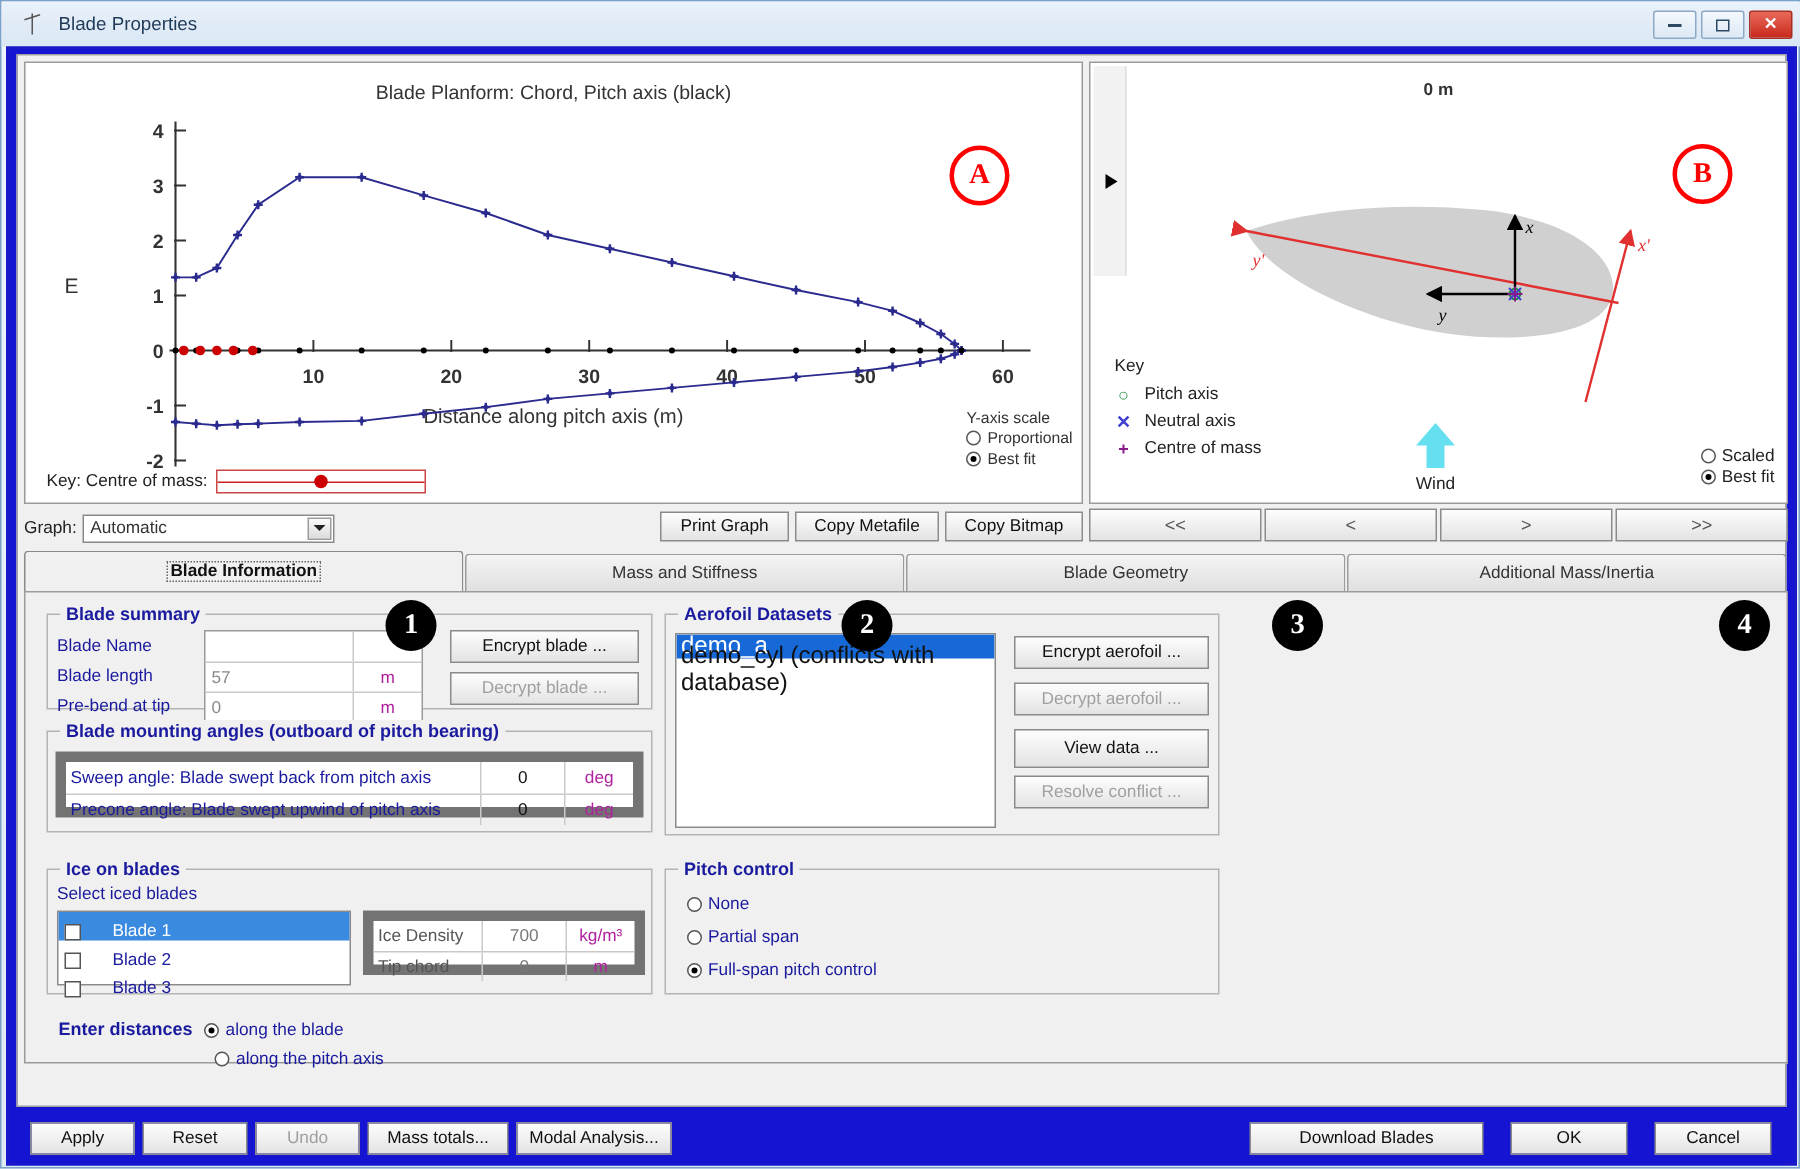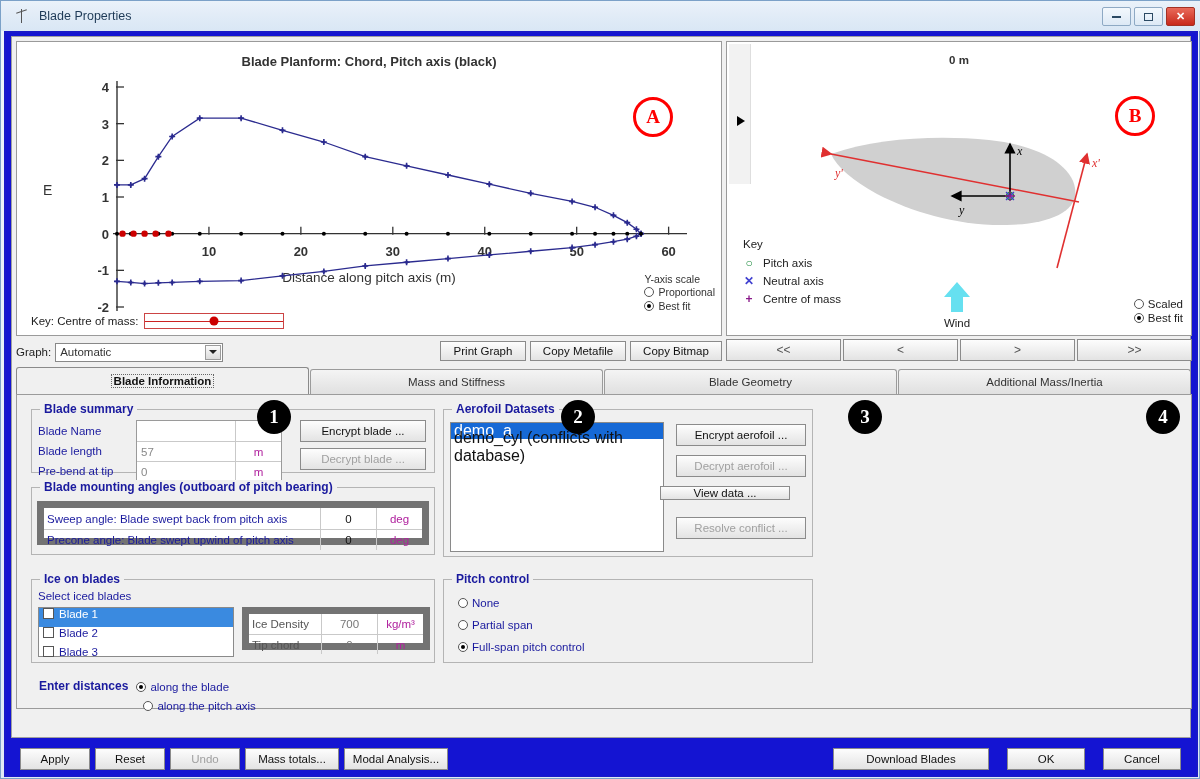--- a/index.html
+++ b/index.html
@@ -74,21 +74,21 @@
   .marker-num {
     position:absolute; border-radius:50%;
     width:34px; height:34px; display:flex; align-items:center; justify-content:center;
     color:#ffffff; font-weight:bold; font-size:19px;
     background:#000; z-index:50;
     font-family:"Liberation Serif", serif;
   }
 
   .graph-title {
     position:absolute; width:100%; text-align:center; top:12px;
-    font-size:13px; color:#333; font-weight:bold;
+    font-size:13px; color:#333; font-weight:normal;
   }
   .axis-label-x {
     position:absolute; width:100%; text-align:center; bottom:50px;
     font-size:13.5px; color:#333;
   }
   .axis-label-y {
     position:absolute; left:26px; top:140px; font-size:14px; color:#333;
   }
   .yscale-box { position:absolute; right:6px; bottom:22px; font-size:10.5px; color:#333;}
   .radio-row { display:flex; align-items:center; gap:4px; line-height:14px;}
@@ -203,21 +203,21 @@
   .tb-row + .tb-row { border-top:1px solid #c9c9c9; }
   .tb-desc { flex:1; display:flex; align-items:center; padding-left:3px; font-size:11.5px; color:#1a1a9e; }
   .tb-num  { width:56px; border-left:1px solid #c9c9c9; display:flex; align-items:center; justify-content:center; font-size:11.5px; color:#111;}
   .tb-unit { width:46px; border-left:1px solid #c9c9c9; display:flex; align-items:center; justify-content:center; font-size:11.5px; color:#b0219e;}
 
   .listbox { position:absolute; background:#fff; border:1px solid #8a8a8a; overflow:hidden;}
   .li { height:16px; display:flex; align-items:center; padding-left:3px; font-size:16px; color:#111; }
   .li.sel { background:#1669d6; color:#fff; }
 
   .chklist { position:absolute; background:#fff; border:1px solid #8a8a8a; }
-  .chkrow { height:19px; display:flex; align-items:flex-start; gap:5px; padding-left:4px; font-size:11.5px; color:#1a1a9e;}
+  .chkrow { height:19px; display:flex; align-items:flex-end; gap:21px; padding-left:4px; font-size:11.5px; color:#1a1a9e;}
   .chkrow.sel { background:#3a8ae0; color:#fff;}
   .chkbox { width:11px; height:11px; border:1px solid #555; background:#fff; flex:0 0 auto;}
 
   
   .bottombar {
     position:absolute; left:5px; top:708px; width:1180px; height:35px;
     background:#1414d2;
   }
   .bb-left { position:absolute; left:9px; top:7px; display:flex; gap:5px;}
   .bb-right { position:absolute; right:10px; top:7px; display:flex; gap:18px;justify-content:space-between;}
@@ -559,21 +559,21 @@
         </div>
 
         <div class="group" style="left:426px; top:14px; width:370px; height:148px;">
           <span class="legend">Aerofoil Datasets</span>
           <div class="listbox" style="left:6px; top:12px; width:214px; height:130px;">
             <div class="li sel">demo_a</div>
             <div class="li">demo_cyl (conflicts with database)</div>
           </div>
           <div class="btn" style="position:absolute; left:232px; top:14px; width:130px; height:22px;">Encrypt aerofoil ...</div>
           <div class="btn disabled" style="position:absolute; left:232px; top:45px; width:130px; height:22px;">Decrypt aerofoil ...</div>
-          <div class="btn" style="position:absolute; left:216px; top:76px; width:130px; height:14px;">View data ...</div>
+          <div class="btn" style="position:absolute; left:232px; top:76px; width:130px; height:26px;">View data ...</div>
           <div class="btn disabled" style="position:absolute; left:232px; top:107px; width:130px; height:22px;">Resolve conflict ...</div>
         </div>
 
         <div class="group" style="left:14px; top:184px; width:404px; height:84px;">
           <span class="legend">Ice on blades</span>
           <div class="lbl" style="position:absolute; left:6px; top:10px;">Select iced blades</div>
           <div class="chklist" style="left:6px; top:27px; width:196px; height:50px;">
             <div class="chkrow sel">
               <span class="chkbox"></span>
               <span>Blade 1</span>

